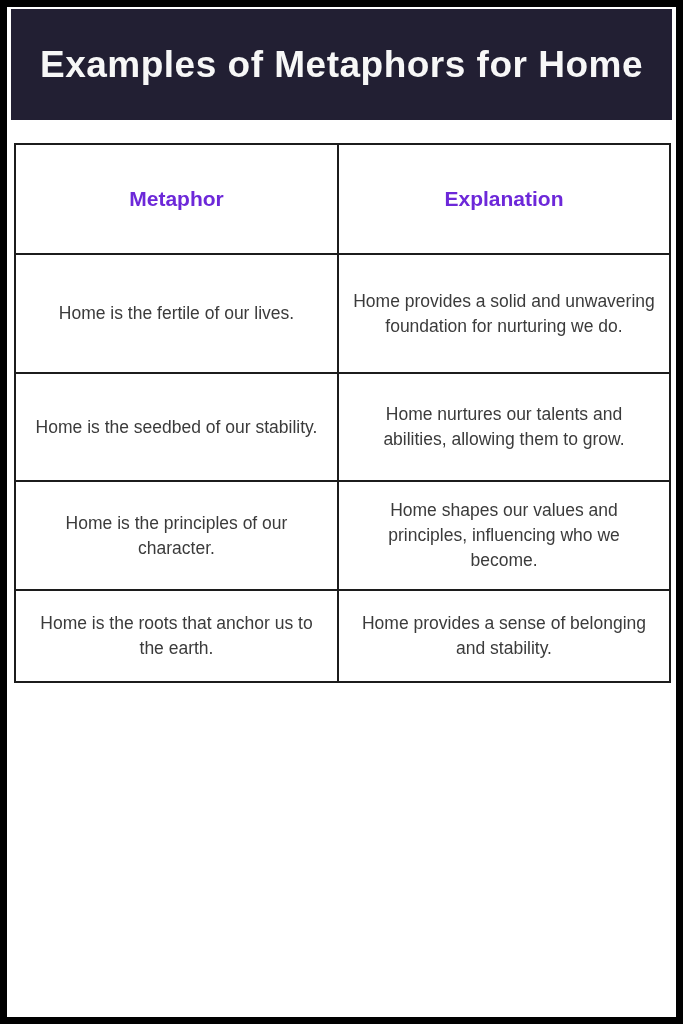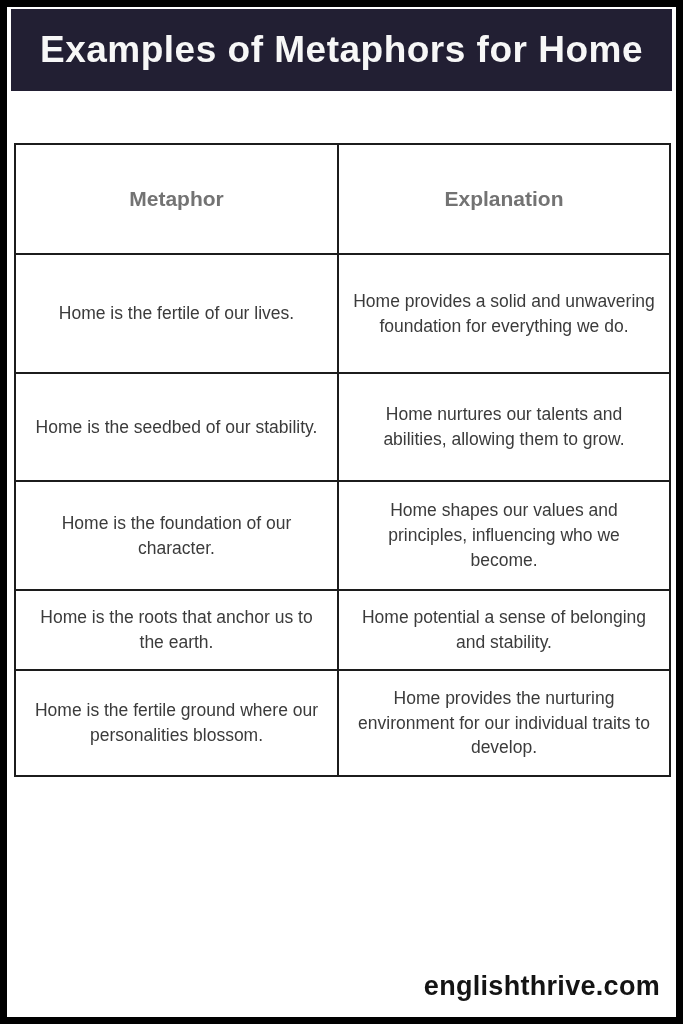--- a/index.html
+++ b/index.html
@@ -21,21 +21,21 @@
     width: 669px;
     height: 1010px;
     background: #ffffff;
     box-sizing: border-box;
   }
   .title-banner {
     position: absolute;
     left: 4px;
     top: 2px;
     width: 661px;
-    height: 82px;
+    height: 111px;
     background: #221f33;
     display: flex;
     align-items: center;
     justify-content: center;
     box-sizing: border-box;
   }
   .title-banner h1 {
     margin: 0;
     padding: 0 18px;
     color: #f7f7f7;
@@ -56,33 +56,33 @@
   table.metaphor-table td, table.metaphor-table th {
     border: 2px solid #1c1c1c;
     text-align: center;
     vertical-align: middle;
     padding: 8px 14px;
     box-sizing: border-box;
   }
   table.metaphor-table th {
     font-size: 21px;
     font-weight: 700;
-    color: #737373;
+    color: #6d28d9;
     height: 110px;
   }
   table.metaphor-table td {
     font-size: 17.5px;
     color: #3b3b3b;
     line-height: 1.42;
   }
   tr.r1 td { height: 119px; }
   tr.r2 td { height: 124px; }
   tr.r3 td { height: 108px; }
   tr.r4 td { height: 109px; }
-  tr.r5 td { height: 80px; margin-left: 19px; }
+  tr.r5 td { height: 92px; margin-left: 19px; }
   tr.r6 td { height: 106px; }
   .watermark-bar {
     position: absolute;
     left: 0;
     top: 948px;
     width: 100%;
     height: 62px;
     display: flex;
     align-items: center;
     justify-content: flex-end;
@@ -110,38 +110,31 @@
       <col style="width: 323px">
       <col style="width: 332px">
     </colgroup>
     <tbody>
       <tr>
         <th>Metaphor</th>
         <th>Explanation</th>
       </tr>
       <tr class="r1">
         <td>Home is the fertile of our lives.</td>
-        <td>Home provides a solid and unwavering foundation for everything we do.</td>
+        <td>Home provides a solid and unwavering foundation for nurturing we do.</td>
       </tr>
       <tr class="r3">
         <td>Home is the seedbed of our stability.</td>
         <td>Home nurtures our talents and abilities, allowing them to grow.</td>
       </tr>
       <tr class="r4">
-        <td>Home is the foundation of our character.</td>
+        <td>Home is the principles of our character.</td>
         <td>Home shapes our values and principles, influencing who we become.</td>
       </tr>
       <tr class="r5">
         <td>Home is the roots that anchor us to the earth.</td>
-        <td>Home potential a sense of belonging and stability.</td>
-      </tr>
-      <tr class="r6">
-        <td>Home is the fertile ground where our personalities blossom.</td>
-        <td>Home provides the nurturing environment for our individual traits to develop.</td>
+        <td>Home provides a sense of belonging and stability.</td>
       </tr>
     </tbody>
   </table>
 
-  <div class="watermark-bar">
-    <span class="wm">englishthrive.com</span>
-  </div>
 
 </div>
 
 </body></html>

